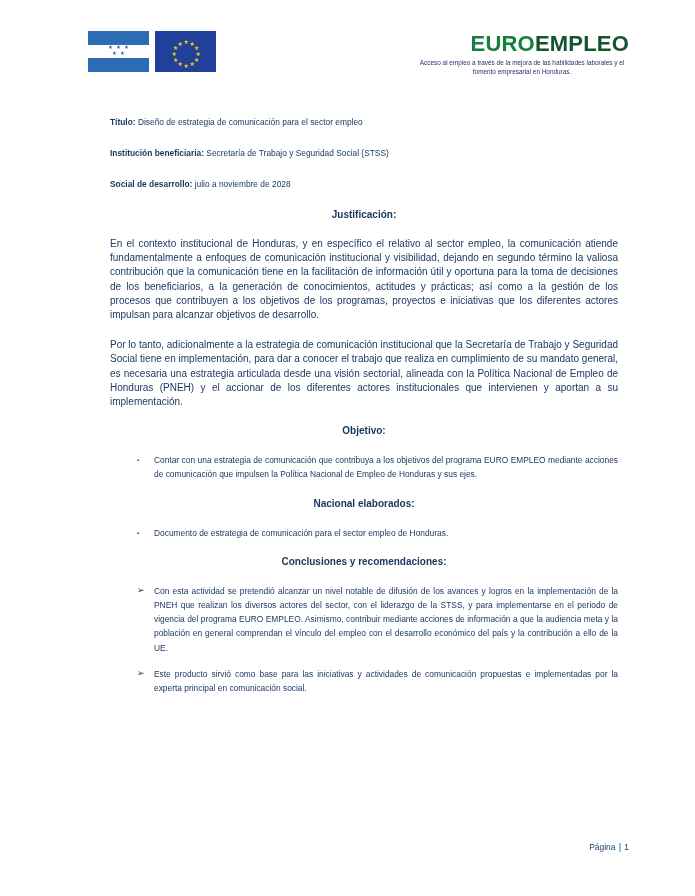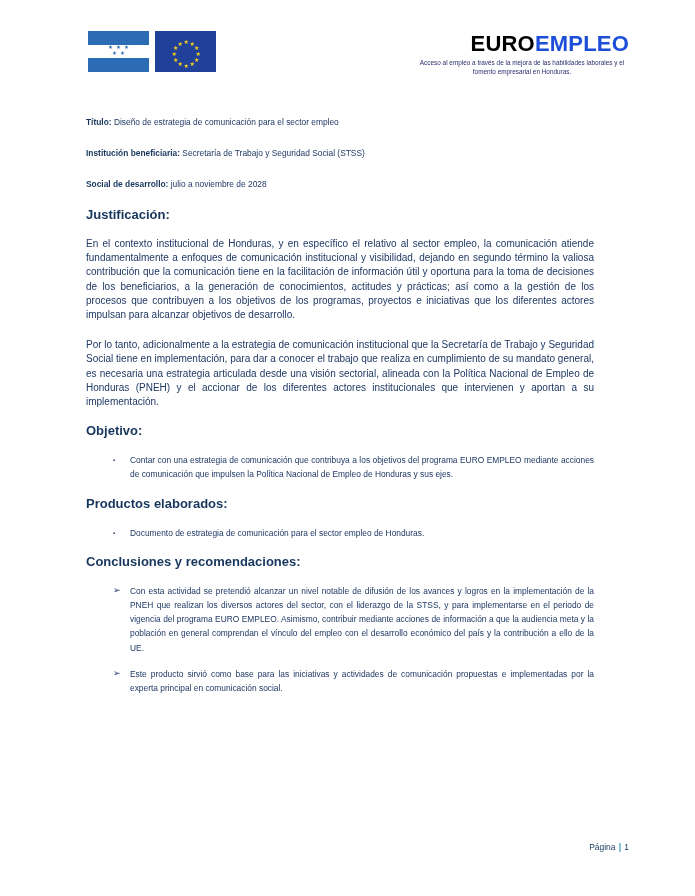--- a/index.html
+++ b/index.html
@@ -91,55 +91,56 @@
     text-align: right;
     padding-top: 1px;
   }
   .brand-title {
     font-size: 22px;
     font-weight: bold;
     letter-spacing: 0.2px;
     line-height: 24px;
     white-space: nowrap;
   }
-  .brand-title .euro { color: #000000; }
-  .brand-title .empleo { color: #1d4ed8; text-align: right; }
+  .brand-title .euro { color: #15803d; }
+  .brand-title .empleo { color: #14532d; text-align: right; }
   .brand-tagline {
     font-size: 6.4px;
     color: #2B2E6E;
     line-height: 9px;
     margin-top: 2px;
     max-width: 214px;
     margin-left: auto;
     text-align: center;
   }
 
   
   .content {
     position: absolute;
     top: 116px;
-    left: 86px;
+    left: 110px;
     width: 508px;
   }
   .meta-line {
     font-size: 8.4px;
     line-height: 12px;
     color: #1F3864;
     margin-bottom: 19px;
   }
   .meta-line .label {
     font-weight: bold;
     color: #17365D;
   }
   .section-head {
-    font-size: 13px;
+    font-size: 10px;
     font-weight: bold;
     color: #17365D;
     line-height: 12px;
     margin-bottom: 16px;
+    text-align: center;
   }
   .para {
     font-size: 10px;
     line-height: 14.2px;
     color: #1F3864;
     text-align: justify;
     margin-bottom: 16px;
   }
 
   ul.bullets {
@@ -247,21 +248,21 @@
 
     <div class="section-head">Objetivo:</div>
 
     <ul class="bullets square">
       <li>
         <span class="marker">▪</span>
         <span>Contar con una estrategia de comunicación que contribuya a los objetivos del programa EURO EMPLEO mediante acciones de comunicación que impulsen la Política Nacional de Empleo de Honduras y sus ejes.</span>
       </li>
     </ul>
 
-    <div class="section-head">Productos elaborados:</div>
+    <div class="section-head">Nacional elaborados:</div>
 
     <ul class="bullets square">
       <li>
         <span class="marker">▪</span>
         <span>Documento de estrategia de comunicación para el sector empleo de Honduras.</span>
       </li>
     </ul>
 
     <div class="section-head">Conclusiones y recomendaciones:</div>
 

